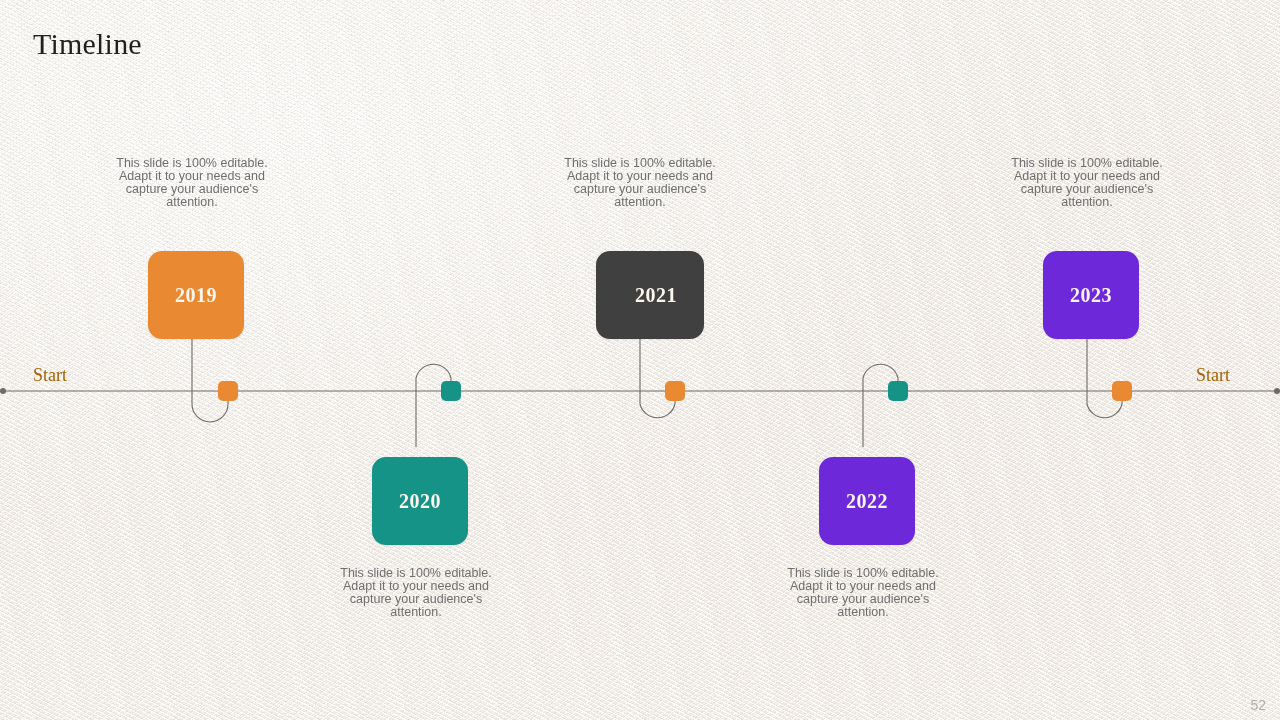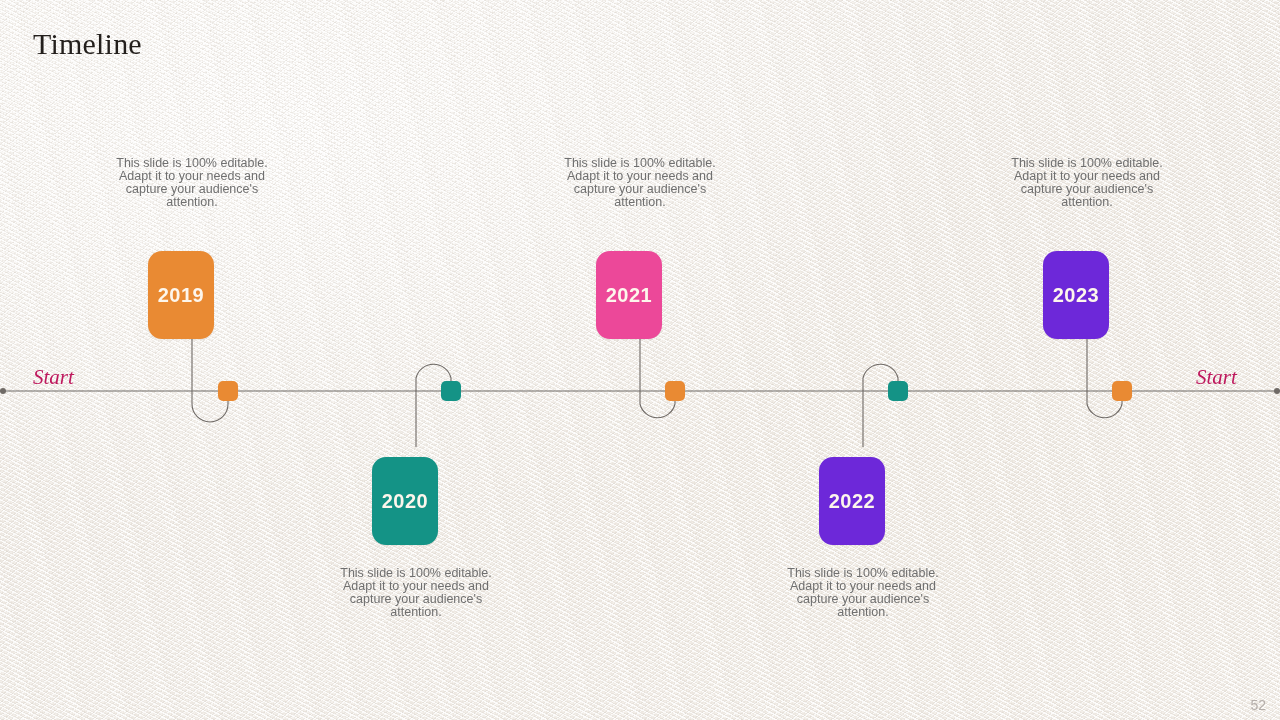--- a/index.html
+++ b/index.html
@@ -51,45 +51,44 @@
 
   
   #axis-layer {
     position: absolute;
     inset: 0;
   }
 
   .endpoint-label {
     position: absolute;
     font-family: "Liberation Serif", serif;
-    font-size: 21px;
-    color: #be185d;
+    font-size: 18px;
+    color: #a16207;
     white-space: nowrap;
-    font-style: italic;
   }
   #start-label { left: 33px; top: 365px; }
   #finish-label { left: 1196px; top: 365px; }
 
   
   .milestone {
     position: absolute;
     top: 0;
     height: 720px;
     width: 0;
   }
 
   .year-box {
     position: absolute;
-    width: 66px;
+    width: 96px;
     height: 88px;
     border-radius: 14px;
     display: flex;
     align-items: center;
     justify-content: center;
-    font-family: Liberation Sans, sans-serif;
+    font-family: Liberation Serif, serif;
     font-weight: bold;
     font-size: 20px;
     color: #fdf6ec;
     letter-spacing: 0.5px;
     box-shadow: 0 1px 2px rgba(120,100,80,0.10);
     text-align: right;
   }
   .milestone.up .year-box   { left: -44px; top: 251px; }
   .milestone.down .year-box { left: -44px; top: 447px; margin-top: 10px; }
 
@@ -149,21 +148,21 @@
   <div class="marker" style="left: 218px; top: 381px; background-color: rgb(233, 138, 51);"></div>
 
   <div class="milestone down" style="left:416px;">
     <div class="year-box" style="background-color: rgb(20, 147, 134);">2020</div>
     <div class="desc">This slide is 100% editable. Adapt it to your needs and capture your audience's attention.</div>
   </div>
   <div class="marker" style="left: 441px; top: 381px; background-color: rgb(20, 147, 134);"></div>
 
   <div class="milestone up" style="left:640px;">
     <div class="desc">This slide is 100% editable. Adapt it to your needs and capture your audience's attention.</div>
-    <div class="year-box" style="background-color: #ec4899;">2021</div>
+    <div class="year-box" style="background-color: #404040; padding-left: 12px;">2021</div>
   </div>
   <div class="marker" style="left: 665px; top: 381px; background-color: rgb(233, 138, 51);"></div>
 
   <div class="milestone down" style="left:863px;">
     <div class="year-box" style="background-color: #6d28d9;">2022</div>
     <div class="desc">This slide is 100% editable. Adapt it to your needs and capture your audience's attention.</div>
   </div>
   <div class="marker" style="left: 888px; top: 381px; background-color: rgb(20, 147, 134);"></div>
 
   <div class="milestone up" style="left:1087px;">

